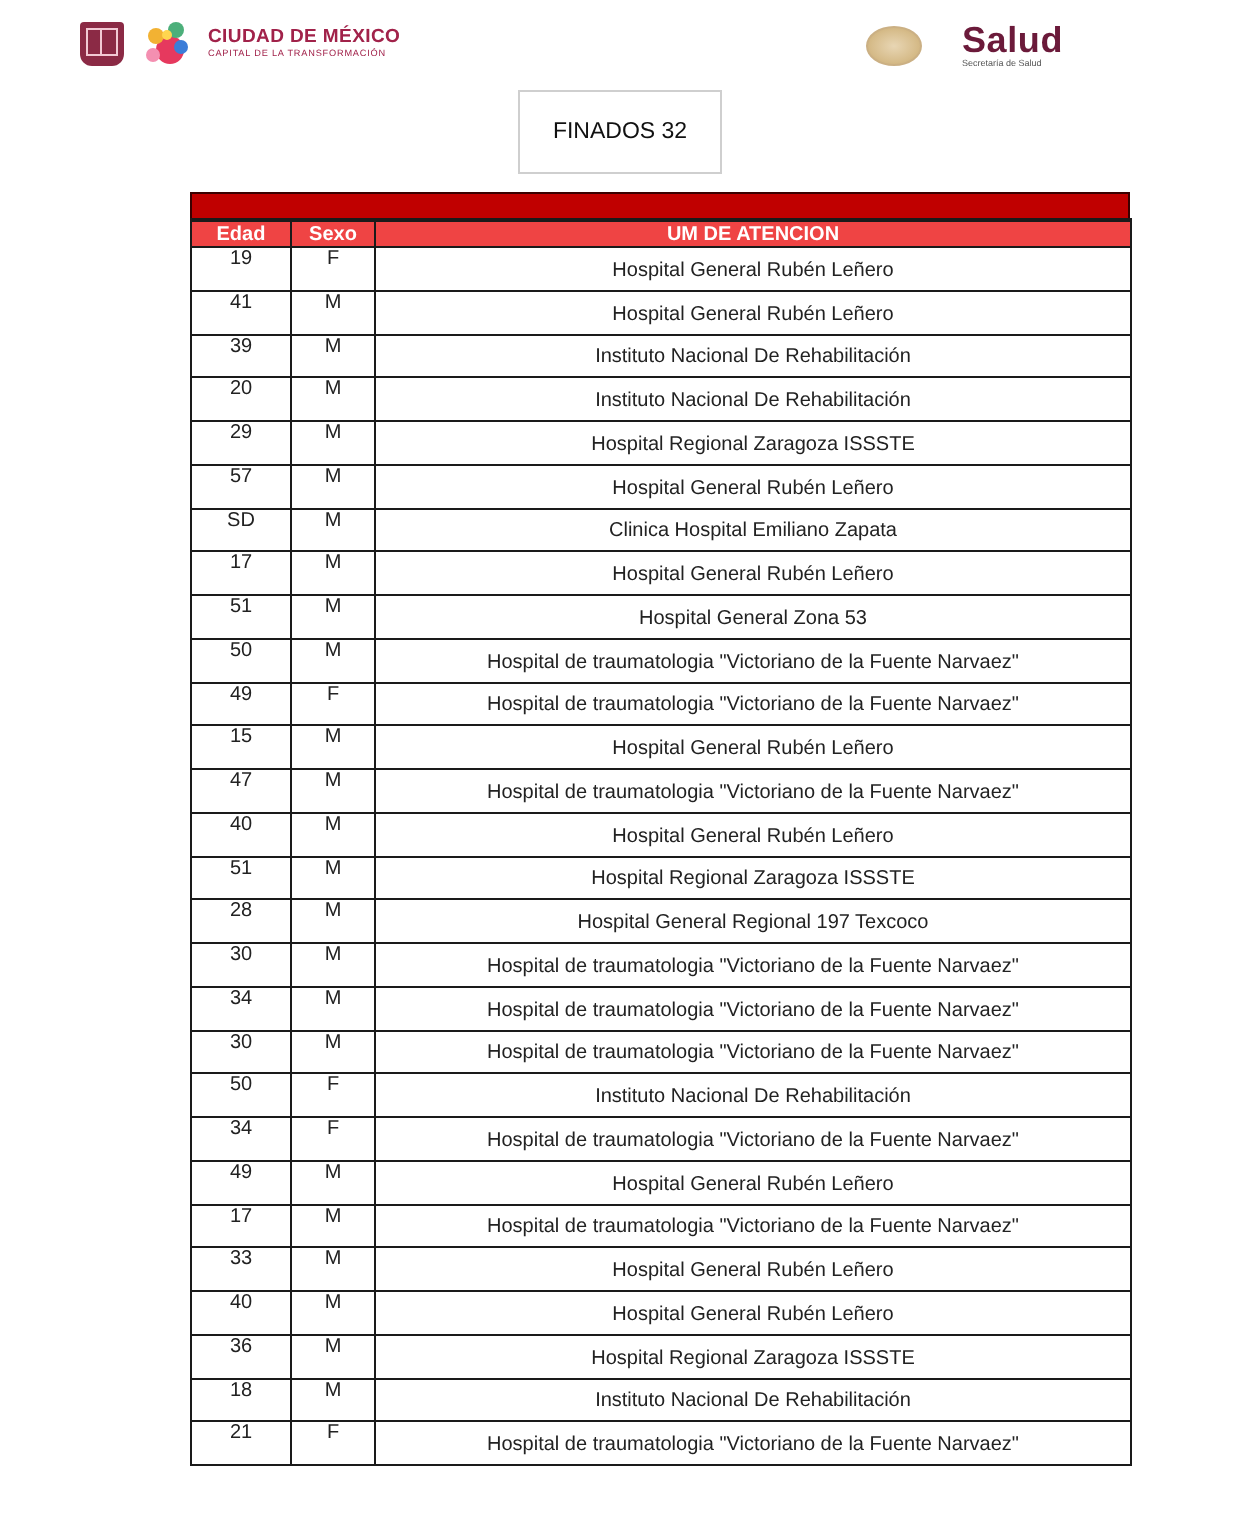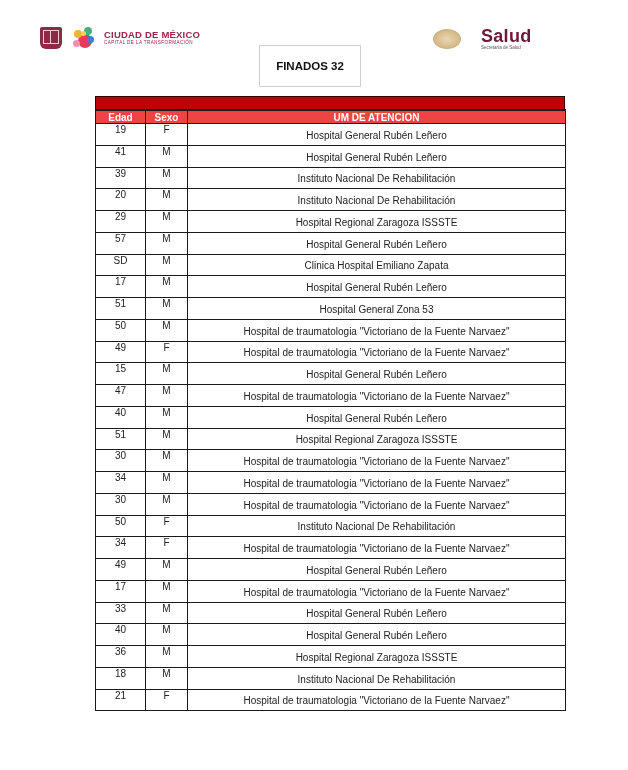--- a/index.html
+++ b/index.html
@@ -1,33 +1,33 @@
 <!DOCTYPE html>
 <html><head>
   <meta charset="utf-8">
   <style>
     html, body { margin: 0; padding: 0; background: #ffffff; }
     body { width: 628px; height: 770px; position: relative; overflow: hidden; font-family: "Liberation Sans", sans-serif; color: #1a1a1a; }
-    .header { position: absolute; left: 0; top: 16px; width: 604px; height: 42px; }
+    .header { position: absolute; left: 0; top: 0; width: 604px; height: 42px; }
     .logo-left { position: absolute; left: 40px; top: 10px; display: flex; align-items: center; }
     .shield { width: 22px; height: 22px; background: #8b2a45; border-radius: 2px 2px 6px 6px; position: relative; }
     .shield::before { content: ""; position: absolute; left: 3px; top: 3px; width: 16px; height: 14px; border: 1px solid #f2c9d4; box-sizing: border-box; }
     .shield::after { content: ""; position: absolute; left: 10px; top: 3px; width: 1px; height: 14px; background: #f2c9d4; }
     .flower { width: 24px; height: 24px; margin-left: 10px; position: relative; }
     .flower span { position: absolute; border-radius: 50%; }
     .cdmx-text { margin-left: 8px; line-height: 1; }
     .cdmx-title { font-size: 9.5px; font-weight: bold; color: #a1224a; letter-spacing: 0.2px; }
     .cdmx-sub { font-size: 4.6px; color: #a1224a; margin-top: 2px; letter-spacing: 0.4px; }
     .logo-right { position: absolute; left: 433px; top: 11px; display: flex; align-items: center; }
     .seal { width: 28px; height: 20px; border-radius: 50%; background: radial-gradient(ellipse at center, #e8d6b4 0%, #d7bd8c 60%, #c8a96e 100%); border: 1px solid #cbb084; box-sizing: border-box; }
     .salud-text { margin-left: 20px; line-height: 1; }
     .salud-title { font-size: 18px; font-weight: bold; color: #6b1a3a; letter-spacing: 0.3px; }
     .salud-sub { font-size: 4.5px; color: #555; margin-top: 1px; }
 
-    .title-box { position: absolute; left: 259px; top: 45px; width: 102px; height: 42px; border: 1px solid #cfcfcf; box-sizing: border-box; display: flex; align-items: center; justify-content: center; font-size: 11.5px; font-weight: bold; color: #111; }
+    .title-box { position: absolute; left: 259px; top: 45px; width: 102px; height: 42px; border: 1px solid #cfcfcf; box-sizing: border-box; display: flex; align-items: center; justify-content: center; font-size: 11.5px; font-weight: normal; color: #111; }
 
     .table-wrap { position: absolute; left: 95px; top: 96px; width: 470px; }
     .red-bar { height: 13px; background: #c00000; border: 1px solid #3a0000; border-bottom: none; box-sizing: border-box; }
     table { border-collapse: collapse; width: 470px; table-layout: fixed; }
     th { background: #ef4444; color: #ffffff; font-size: 10px; font-weight: bold; height: 12px; padding: 0; line-height: 11px; border: 1px solid #1a1a1a; border-top: 2px solid #1a1a1a; }
     td { font-size: 10px; height: 18.75px; padding: 0; border: 1px solid #1a1a1a; text-align: center; vertical-align: top; line-height: 11px; color: #222; }
     td.um { vertical-align: middle; padding-top: 2px; }
     col.c1 { width: 50px; } col.c2 { width: 42px; } col.c3 { width: 378px; }
   </style>
 </head>
@@ -145,20 +145,25 @@
           <td>40</td>
           <td>M</td>
           <td class="um">Hospital General Rubén Leñero</td>
         </tr>
         <tr>
           <td>51</td>
           <td>M</td>
           <td class="um">Hospital Regional Zaragoza ISSSTE</td>
         </tr>
         <tr>
+          <td>28</td>
+          <td>M</td>
+          <td class="um">Hospital General Regional 197 Texcoco</td>
+        </tr>
+        <tr>
           <td>30</td>
           <td>M</td>
           <td class="um">Hospital de traumatologia "Victoriano de la Fuente Narvaez"</td>
         </tr>
         <tr>
           <td>34</td>
           <td>M</td>
           <td class="um">Hospital de traumatologia "Victoriano de la Fuente Narvaez"</td>
         </tr>
         <tr>

